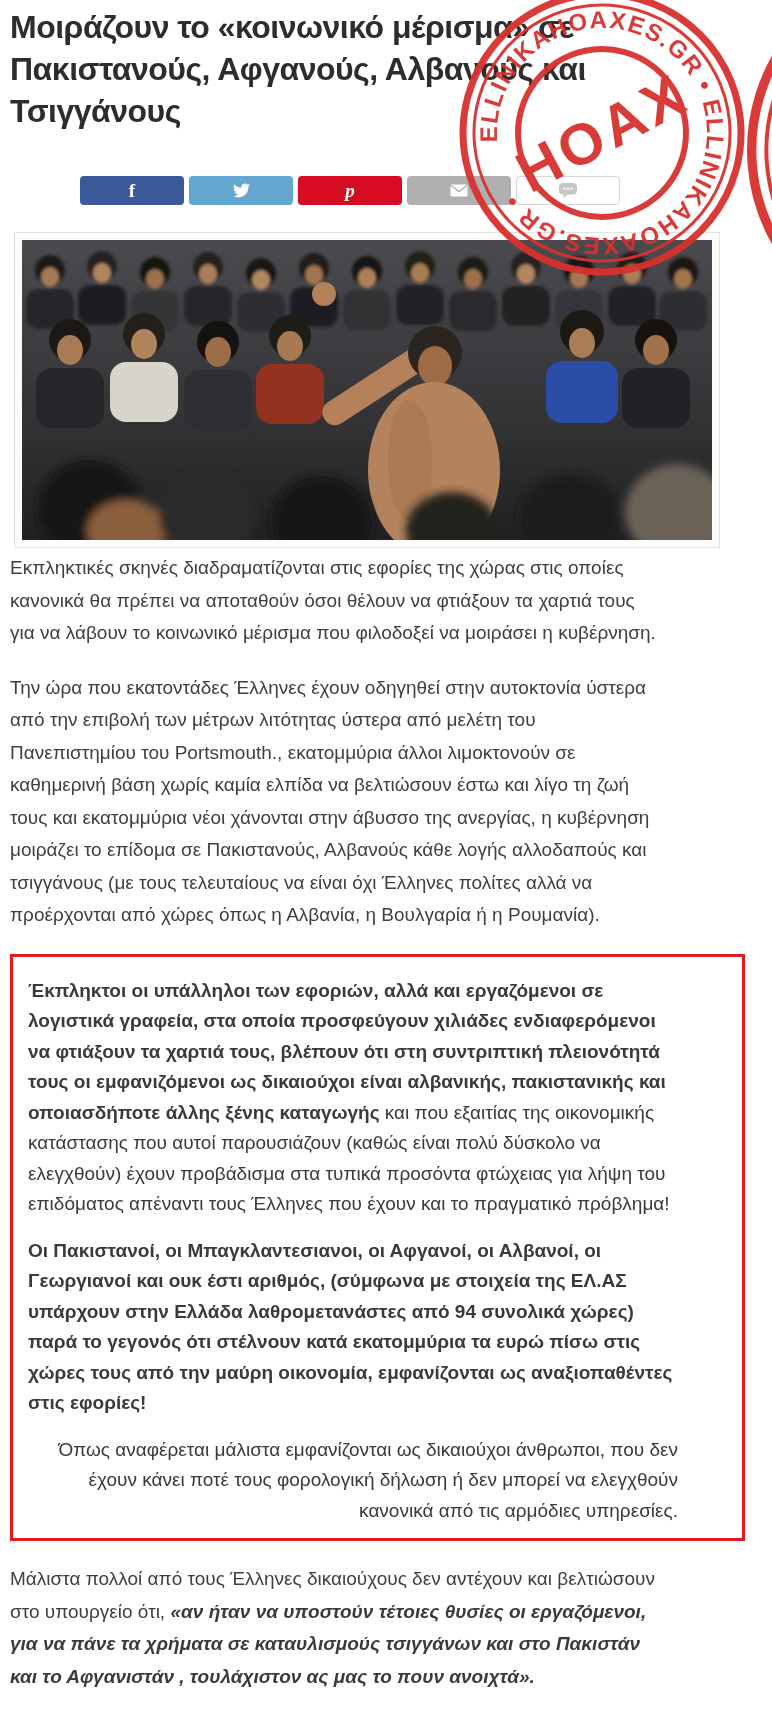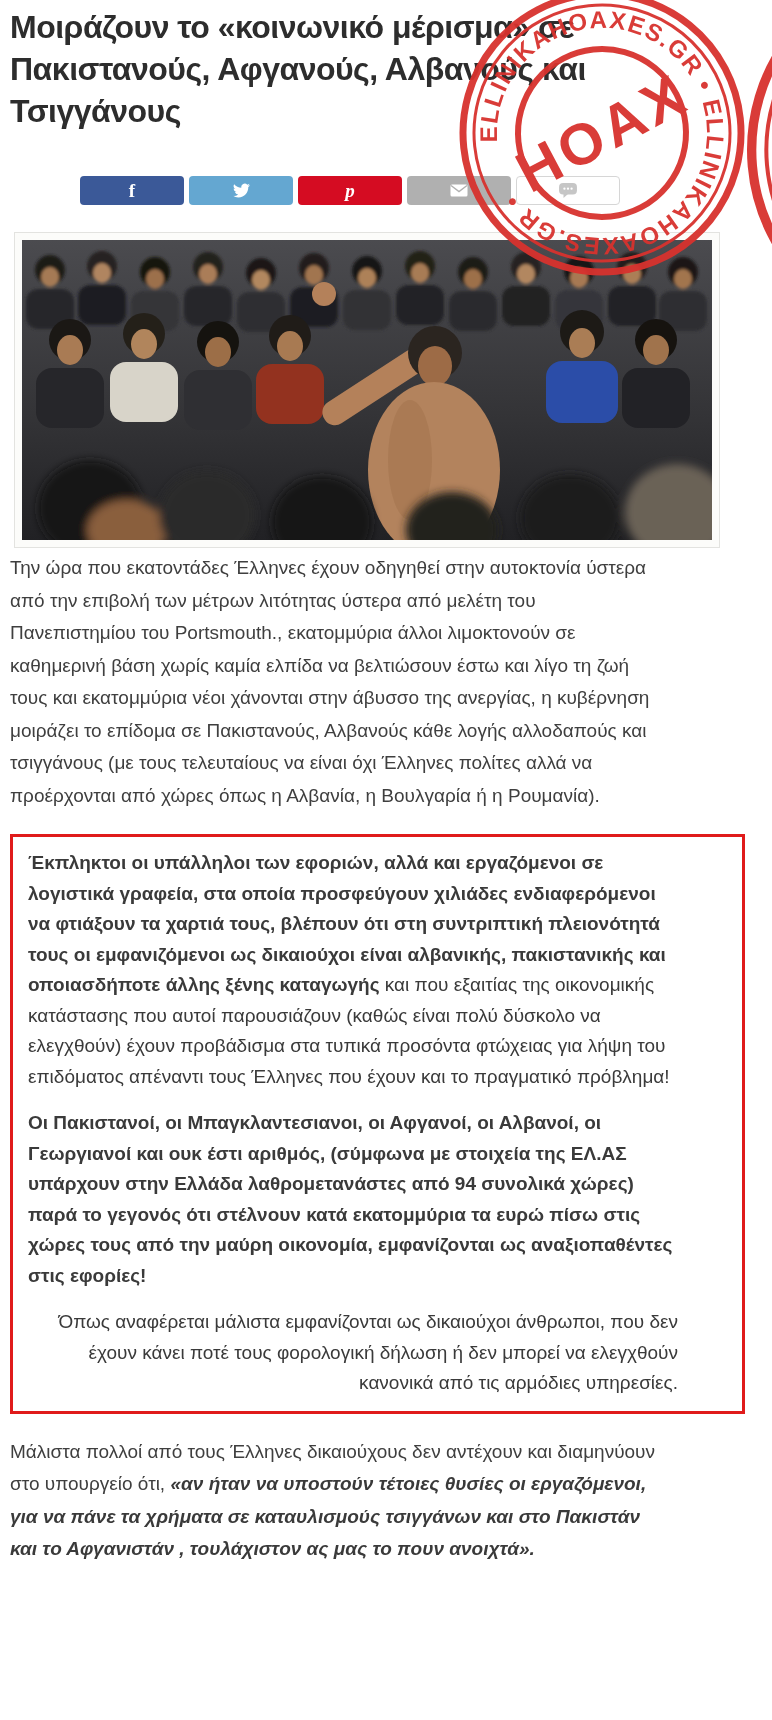--- a/index.html
+++ b/index.html
@@ -40,21 +40,21 @@
   .photo-frame svg{display:block;width:690px;height:300px;}
 
   
   .article-text{position:absolute;left:10px;top:552px;width:745px;}
   .article-text p{
     margin:0 0 22px 0;width:652px;
     font-size:19px;line-height:32.5px;color:#3f3f3f;
   }
   .highlight-box{
     width:735px;box-sizing:border-box;border:3px solid #e01b1b;
-    padding:11px 60px 12px 15px;margin:0 0 22px 0;
+    padding:19px 60px 12px 15px;margin:0 0 22px 0;
   }
   .highlight-box p{font-size:19px;line-height:30.5px;margin:0 0 16px 0;width:650px;color:#3a3a3a;}
   .highlight-box p:last-child{margin-bottom:0;text-align:right;}
   .bold{font-weight:700;}
   .closing-quote{font-weight:700;font-style:italic;color:#3a3a3a;}
 
   
   .stamp{position:absolute;pointer-events:none;}
   .stamp-main{left:452px;top:-17px;width:300px;height:300px;transform:rotate(-6deg);opacity:.95;}
   .stamp-edge{left:737px;top:-50px;width:400px;height:400px;transform:rotate(-95deg);opacity:.95;}
@@ -235,29 +235,30 @@
         <ellipse cx="185" cy="275" rx="48" ry="44" fill="#2c2c2b"></ellipse>
         <ellipse cx="300" cy="282" rx="50" ry="46" fill="#151515"></ellipse>
         <ellipse cx="430" cy="290" rx="46" ry="38" fill="#23201c"></ellipse>
         <ellipse cx="548" cy="278" rx="50" ry="44" fill="#1c1c1e"></ellipse>
         <ellipse cx="655" cy="272" rx="52" ry="48" fill="#6b6257"></ellipse>
       </g>
     </svg>
   </div>
 
   <div class="article-text">
+    <p>Εκπληκτικές σκηνές διαδραματίζονται στις εφορίες της χώρας στις οποίες κανονικά θα πρέπει να αποταθούν όσοι θέλουν να φτιάξουν τα χαρτιά τους για να λάβουν το κοινωνικό μέρισμα που φιλοδοξεί να μοιράσει η κυβέρνηση.</p>
     <p>Την ώρα που εκατοντάδες Έλληνες έχουν οδηγηθεί στην αυτοκτονία ύστερα από την επιβολή των μέτρων λιτότητας ύστερα από μελέτη του Πανεπιστημίου του  Portsmouth., εκατομμύρια άλλοι λιμοκτονούν σε καθημερινή βάση χωρίς καμία ελπίδα να βελτιώσουν έστω και λίγο τη ζωή τους και εκατομμύρια νέοι χάνονται στην άβυσσο της ανεργίας, η κυβέρνηση μοιράζει το επίδομα σε Πακιστανούς, Αλβανούς κάθε λογής αλλοδαπούς  και τσιγγάνους (με τους τελευταίους να είναι όχι Έλληνες πολίτες αλλά να προέρχονται από χώρες όπως η Αλβανία, η Βουλγαρία ή η Ρουμανία).</p>
 
     <div class="highlight-box">
       <p><span class="bold">Έκπληκτοι οι υπάλληλοι των εφοριών, αλλά και εργαζόμενοι σε λογιστικά γραφεία, στα οποία προσφεύγουν χιλιάδες ενδιαφερόμενοι να φτιάξουν τα χαρτιά τους, βλέπουν ότι στη συντριπτική πλειονότητά τους οι εμφανιζόμενοι ως δικαιούχοι είναι αλβανικής, πακιστανικής και οποιασδήποτε άλλης ξένης καταγωγής</span><span> και που εξαιτίας της οικονομικής κατάστασης που αυτοί παρουσιάζουν (καθώς είναι πολύ δύσκολο να ελεγχθούν) έχουν προβάδισμα στα τυπικά προσόντα φτώχειας για λήψη του επιδόματος απέναντι τους Έλληνες που έχουν και το πραγματικό πρόβλημα!</span></p>
       <p class="bold">Οι Πακιστανοί, οι Μπαγκλαντεσιανοι, οι Αφγανοί, οι Αλβανοί, οι Γεωργιανοί και ουκ έστι αριθμός, (σύμφωνα με στοιχεία της ΕΛ.ΑΣ υπάρχουν στην Ελλάδα λαθρομετανάστες  από 94 συνολικά χώρες) παρά το γεγονός ότι στέλνουν κατά εκατομμύρια τα ευρώ πίσω στις χώρες τους από την μαύρη οικονομία, εμφανίζονται ως αναξιοπαθέντες στις εφορίες!</p>
       <p>Όπως αναφέρεται μάλιστα  εμφανίζονται ως δικαιούχοι άνθρωποι, που δεν έχουν κάνει ποτέ τους φορολογική δήλωση ή δεν μπορεί να ελεγχθούν κανονικά από τις αρμόδιες υπηρεσίες.</p>
     </div>
 
-    <p><span>Μάλιστα πολλοί από τους Έλληνες δικαιούχους  δεν αντέχουν και διαμηνύουν στο υπουργείο ότι, </span><span class="closing-quote">«αν ήταν να υποστούν τέτοιες θυσίες οι εργαζόμενοι, για να πάνε τα χρήματα σε καταυλισμούς τσιγγάνων και στο Πακιστάν και το Αφγανιστάν , τουλάχιστον ας μας το πουν ανοιχτά».</span></p>
+    <p><span>Μάλιστα πολλοί από τους Έλληνες δικαιούχους  δεν αντέχουν και βελτιώσουν στο υπουργείο ότι, </span><span class="closing-quote">«αν ήταν να υποστούν τέτοιες θυσίες οι εργαζόμενοι, για να πάνε τα χρήματα σε καταυλισμούς τσιγγάνων και στο Πακιστάν και το Αφγανιστάν , τουλάχιστον ας μας το πουν ανοιχτά».</span></p>
   </div>
 
   <div class="stamp stamp-main">
     <svg viewBox="0 0 300 300">
       <g id="stampGroup" fill="none" stroke="#d8322e">
         <circle cx="150" cy="150" r="139" stroke-width="7"></circle>
         <circle cx="150" cy="150" r="128" stroke-width="3"></circle>
         <circle cx="150" cy="150" r="84" stroke-width="6"></circle>
         <path id="ringPath" d="M 45,150 A 105,105 0 1 1 255,150 A 105,105 0 1 1 45,150" stroke="none"></path>
         <text font-size="24" font-weight="bold" letter-spacing="1.5" fill="#d8322e" stroke="none" font-family="Liberation Sans, sans-serif">

